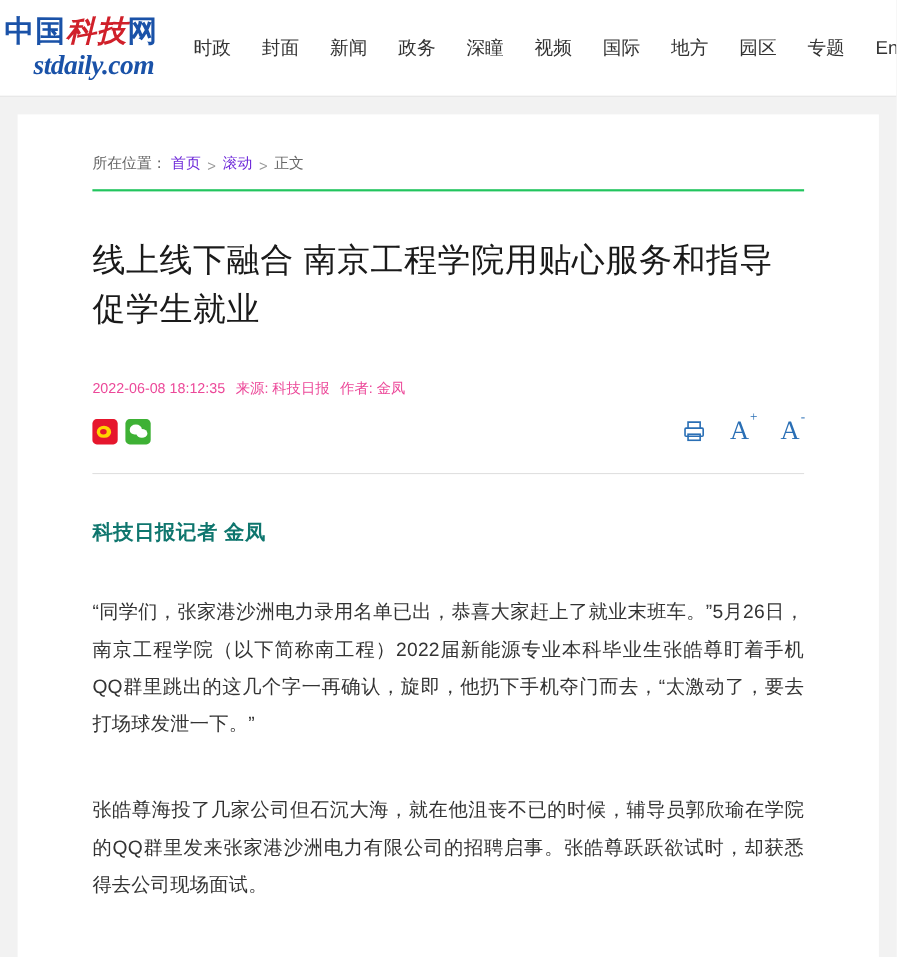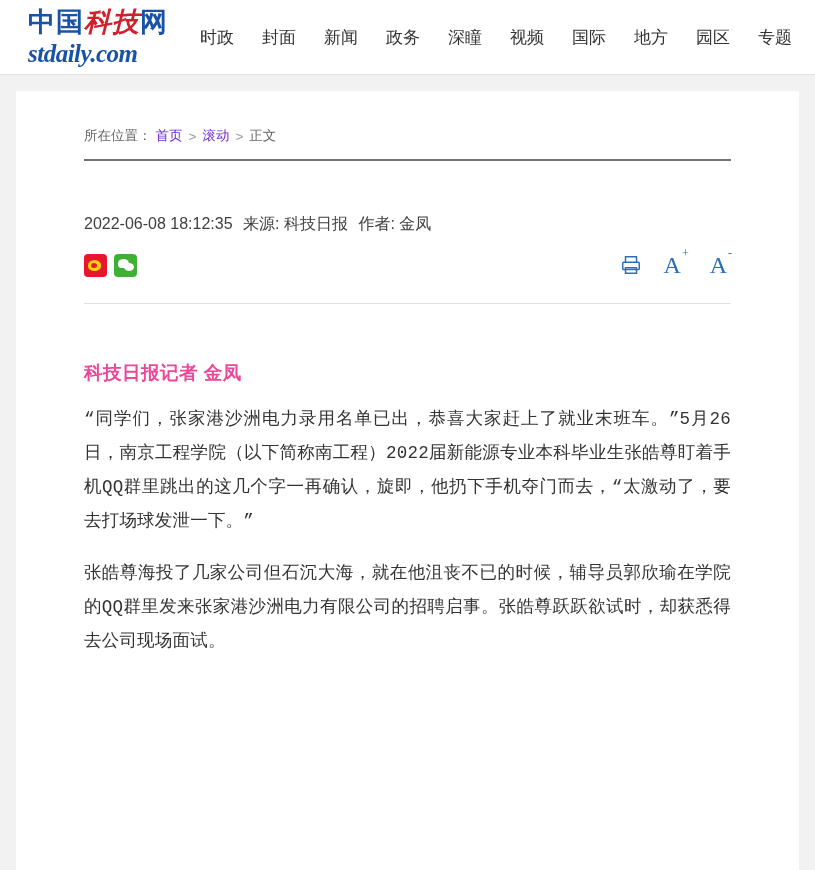--- a/index.html
+++ b/index.html
@@ -11,26 +11,27 @@
   }
   body {
     width: 815px;
     height: 870px;
     overflow: hidden;
   }
 
   
   .site-header {
     background: #ffffff;
-    height: 75px;
+    height: 88px;
     display: flex;
     align-items: center;
     border-bottom: 1px solid #e3e3e3;
-    padding-left: 24px;
+    padding-left: 0;
     overflow: hidden;
+    text-align: right;
   }
   .logo-block {
     width: 140px;
     flex: 0 0 140px;
     padding-left: 4px;
     line-height: 1;
   }
   .logo-cn {
     font-family: "Liberation Serif", serif;
     font-size: 27px;
@@ -75,46 +76,46 @@
     background: #ffffff;
     min-height: 800px;
     padding: 0 68px;
   }
 
   .breadcrumb {
     padding-top: 36px;
     font-size: 13.5px;
     color: #666666;
     padding-bottom: 14px;
-    border-bottom: 2px solid #737373;
-    display: flex;
-    align-items: center;
+    border-bottom: 2px solid #22c55e;
+    display: flex;
+    align-items: flex-end;
     gap: 4px;
   }
   .breadcrumb .sep { color: #999999; margin: 0 2px; }
   .breadcrumb a {
     color: #6d28d9;
     text-decoration: none;
     cursor: pointer;
   }
 
   h1.article-title {
     font-family: "Liberation Sans", sans-serif;
     font-size: 30px;
     font-weight: normal;
     color: #1a1a1a;
     line-height: 1.5;
     margin: 40px 0 0 0;
     letter-spacing: 0.5px;
   }
 
   .meta {
-    margin-top: 53px;
-    font-size: 16px;
-    color: #404040;
+    margin-top: 40px;
+    font-size: 13px;
+    color: #ec4899;
   }
   .meta span { margin-right: 6px; }
 
   .share-row {
     margin-top: 18px;
     display: flex;
     align-items: center;
     justify-content: space-between;
     padding-bottom: 26px;
     border-bottom: 1px solid #e0e0e0;
@@ -188,34 +189,33 @@
     line-height: 1;
   }
   .font-btn sup {
     font-size: 12px;
     position: relative;
     top: -7px;
     left: 1px;
   }
 
   .body-lead {
-    margin-top: 56px;
+    margin-top: 40px;
     font-size: 18.5px;
     font-weight: bold;
-    color: #ec4899;
+    color: #0f766e;
     letter-spacing: 0.5px;
   }
   p.body-para {
-    margin: 17px 0 0 0;
+    margin: 43px 0 0 0;
     font-size: 17.5px;
     line-height: 1.95;
     color: #333333;
     text-align: justify;
     letter-spacing: 0.2px;
-    font-family: Liberation Mono, monospace;
   }
 </style>
 </head>
 <body>
 
 <div class="site-header">
   <div class="logo-block">
     <div class="logo-cn"><span>中国</span><span class="red">科技</span><span>网</span></div>
     <div class="logo-en">stdaily.com</div>
   </div>
@@ -239,20 +239,21 @@
 
     <div class="breadcrumb">
       <span>所在位置：</span>
       <a>首页</a>
       <span class="sep">&gt;</span>
       <a>滚动</a>
       <span class="sep">&gt;</span>
       <span>正文</span>
     </div>
 
+    <h1 class="article-title">线上线下融合 南京工程学院用贴心服务和指导促学生就业</h1>
 
     <div class="meta">
       <span>2022-06-08 18:12:35</span>
       <span>来源: 科技日报</span>
       <span>作者: 金凤</span>
     </div>
 
     <div class="share-row">
       <div class="share-left">
         <span class="share-icon icon-weibo"></span>

